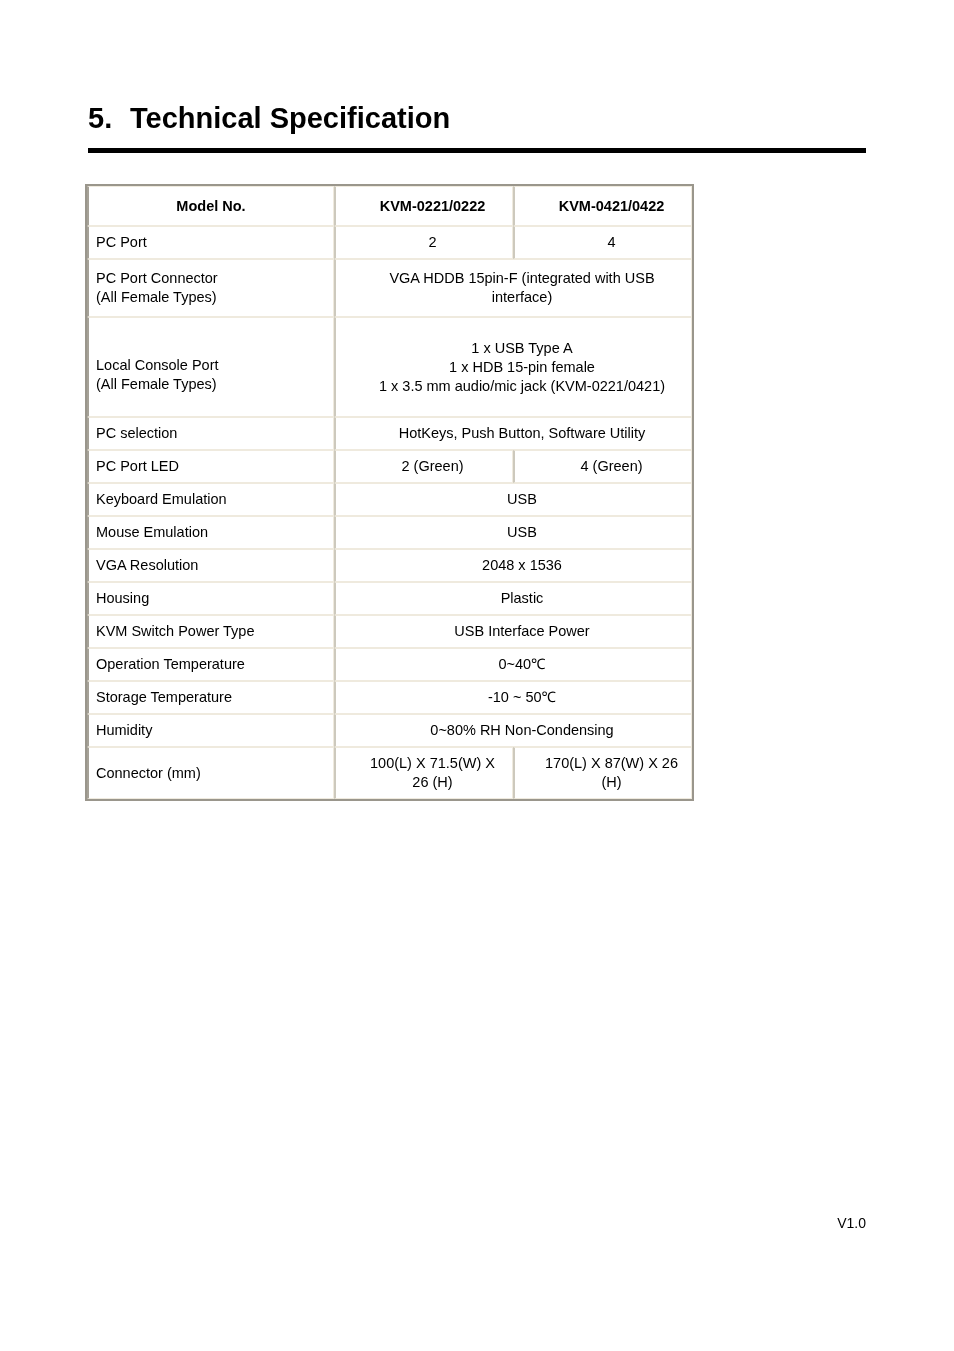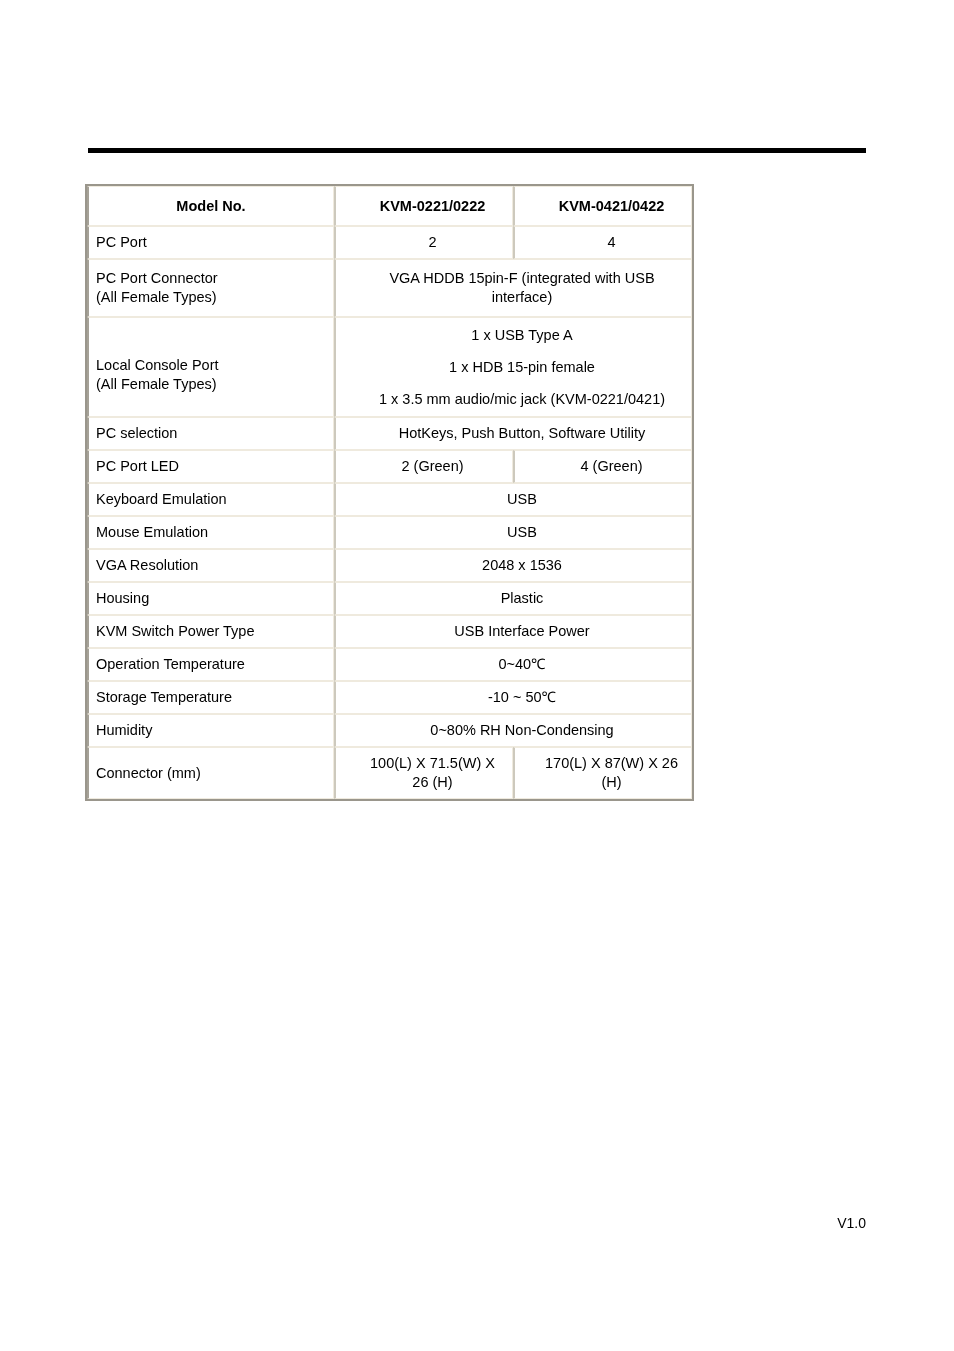--- a/index.html
+++ b/index.html
@@ -80,21 +80,21 @@
     padding-left: 24px;
   }
   table.spec tr.head td {
     font-weight: bold;
     text-align: center;
     height: 26px;
   }
   table.spec td.tall2 { height: 44px; }
   table.spec td.tall3 { height: 86px; }
   .cellline { display: block; }
-  .cellline + .cellline { margin-top: 13px; }
+  .cellline + .cellline { }
 
   
   .page-number {
     position: absolute;
     left: 0;
     top: 1245px;
     width: 954px;
     text-align: center;
     font-size: 15px;
   }
@@ -103,20 +103,23 @@
     right: 88px;
     top: 1215px;
     font-size: 14px;
   }
 </style>
 </head>
 <body>
 
 <div class="page">
 
+  <div class="heading">
+    <span class="num">5.</span><span>Technical Specification</span>
+  </div>
   <div class="heading-rule"></div>
 
   <div class="spec-table-wrap">
     <table class="spec">
       <tbody>
 
         <tr class="head">
           <td class="label">Model No.</td>
           <td class="val">KVM-0221/0222</td>
           <td class="val">KVM-0421/0422</td>

